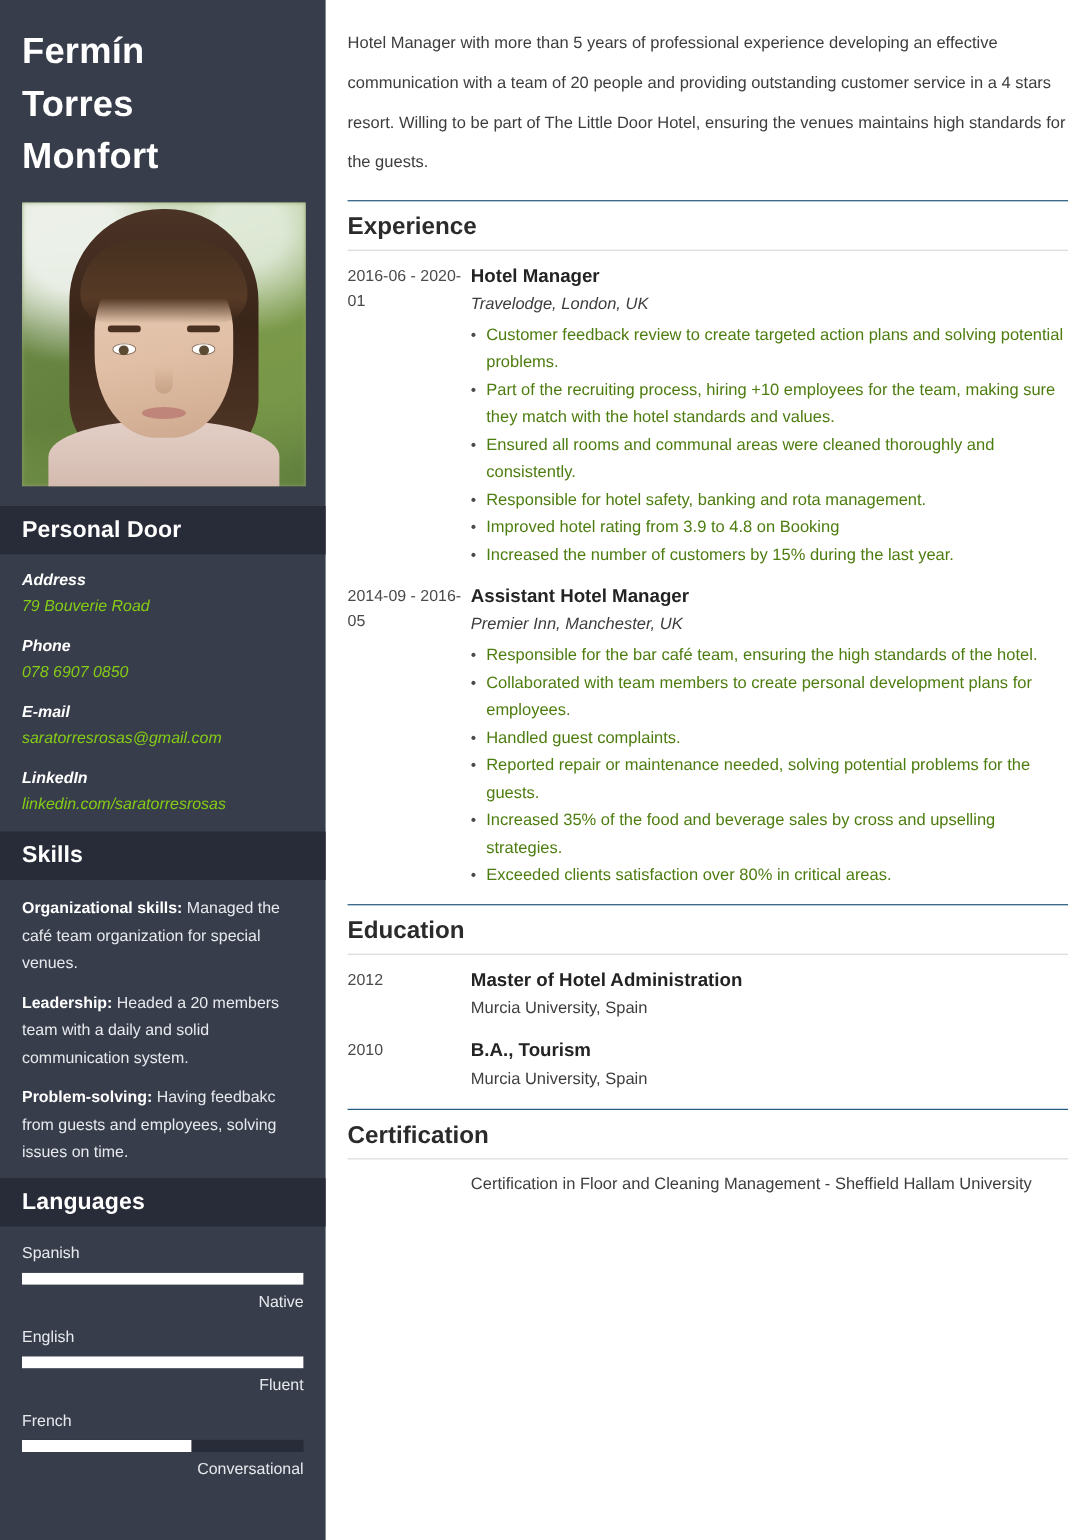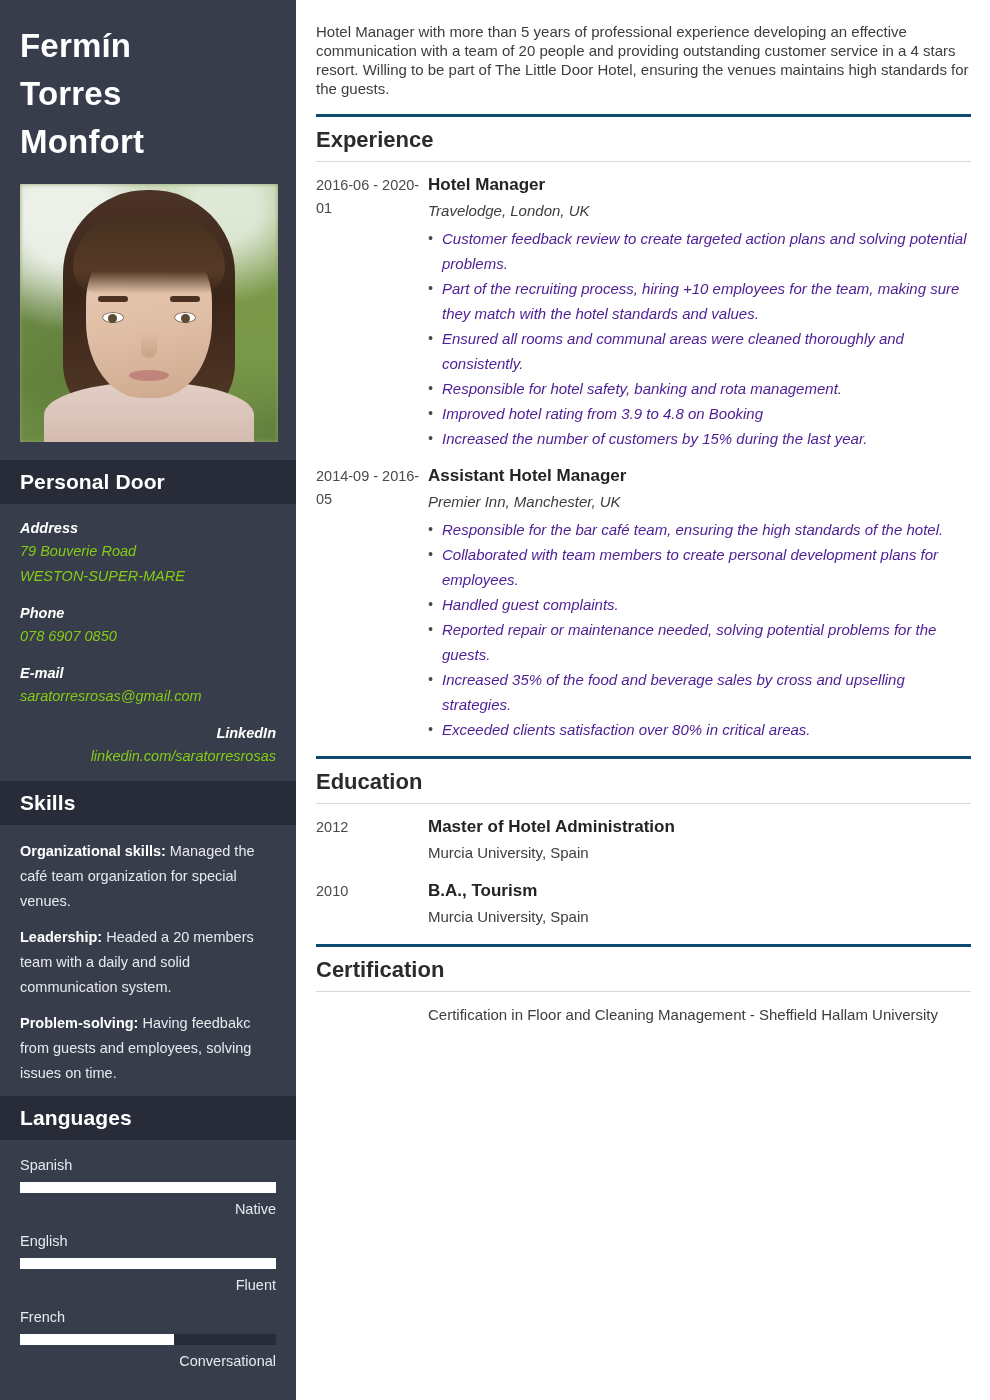--- a/index.html
+++ b/index.html
@@ -146,21 +146,21 @@
     font-weight: bold;
     color: #ffffff;
     letter-spacing: 0.1px;
   }
 
   .sec-body {
     padding: 14px 20px 8px 20px;
   }
 
   .field { margin-bottom: 14px; font-style: italic; }
-  .field:last-child { margin-bottom: 4px; text-align: right; }
+  .field:last-child { margin-bottom: 4px; }
   .field-label {
     font-size: 14.5px;
     line-height: 21px;
     font-weight: bold;
     color: #ffffff;
   }
   .field-value {
     font-size: 14.5px;
     line-height: 25px;
     color: #84cc16;
@@ -204,33 +204,33 @@
   
   .main {
     flex: 1 1 auto;
     padding: 22px 19px 0 20px;
     background: #ffffff;
     min-width: 0;
   }
 
   .summary {
     font-size: 15px;
-    line-height: 19px;
+    line-height: 36px;
     color: #3d3d3d;
     padding: 0 0 2px 0;
   }
 
   .section { margin-top: 14px; }
 
   .section-title {
     font-size: 22px;
     line-height: 30px;
     font-weight: bold;
     color: #2b2b2b;
-    border-top: 3px solid #0c4a6e;
+    border-top: 1px solid #0c4a6e;
     border-bottom: 1px solid #d8d8d8;
     padding: 8px 0 6px 0;
     margin-bottom: 10px;
   }
 
   .entry {
     display: flex;
     margin-bottom: 12px;
   }
   .entry:last-child { margin-bottom: 0; }
@@ -265,22 +265,21 @@
 
   .bullets {
     list-style: none;
     margin-top: 2px;
   }
   .bullets li {
     position: relative;
     padding-left: 14px;
     font-size: 15px;
     line-height: 25px;
-    color: #4c1d95;
-    font-style: italic;
+    color: #4d7c0f;
   }
   .bullets li:before {
     content: "\2022";
     position: absolute;
     left: 0;
     top: 0;
     color: #4a4a4a;
     font-size: 14px;
   }
 
@@ -321,21 +320,20 @@
       </div>
     </div>
 
     <div class="sec-band">
       <h2>Personal Door</h2>
     </div>
     <div class="sec-body">
       <div class="field">
         <div class="field-label">Address</div>
         <div class="field-value">79 Bouverie Road</div>
-        <div class="field-value">WESTON-SUPER-MARE</div>
       </div>
       <div class="field">
         <div class="field-label">Phone</div>
         <div class="field-value">078 6907 0850</div>
       </div>
       <div class="field">
         <div class="field-label">E-mail</div>
         <div class="field-value">saratorresrosas@gmail.com</div>
       </div>
       <div class="field">

